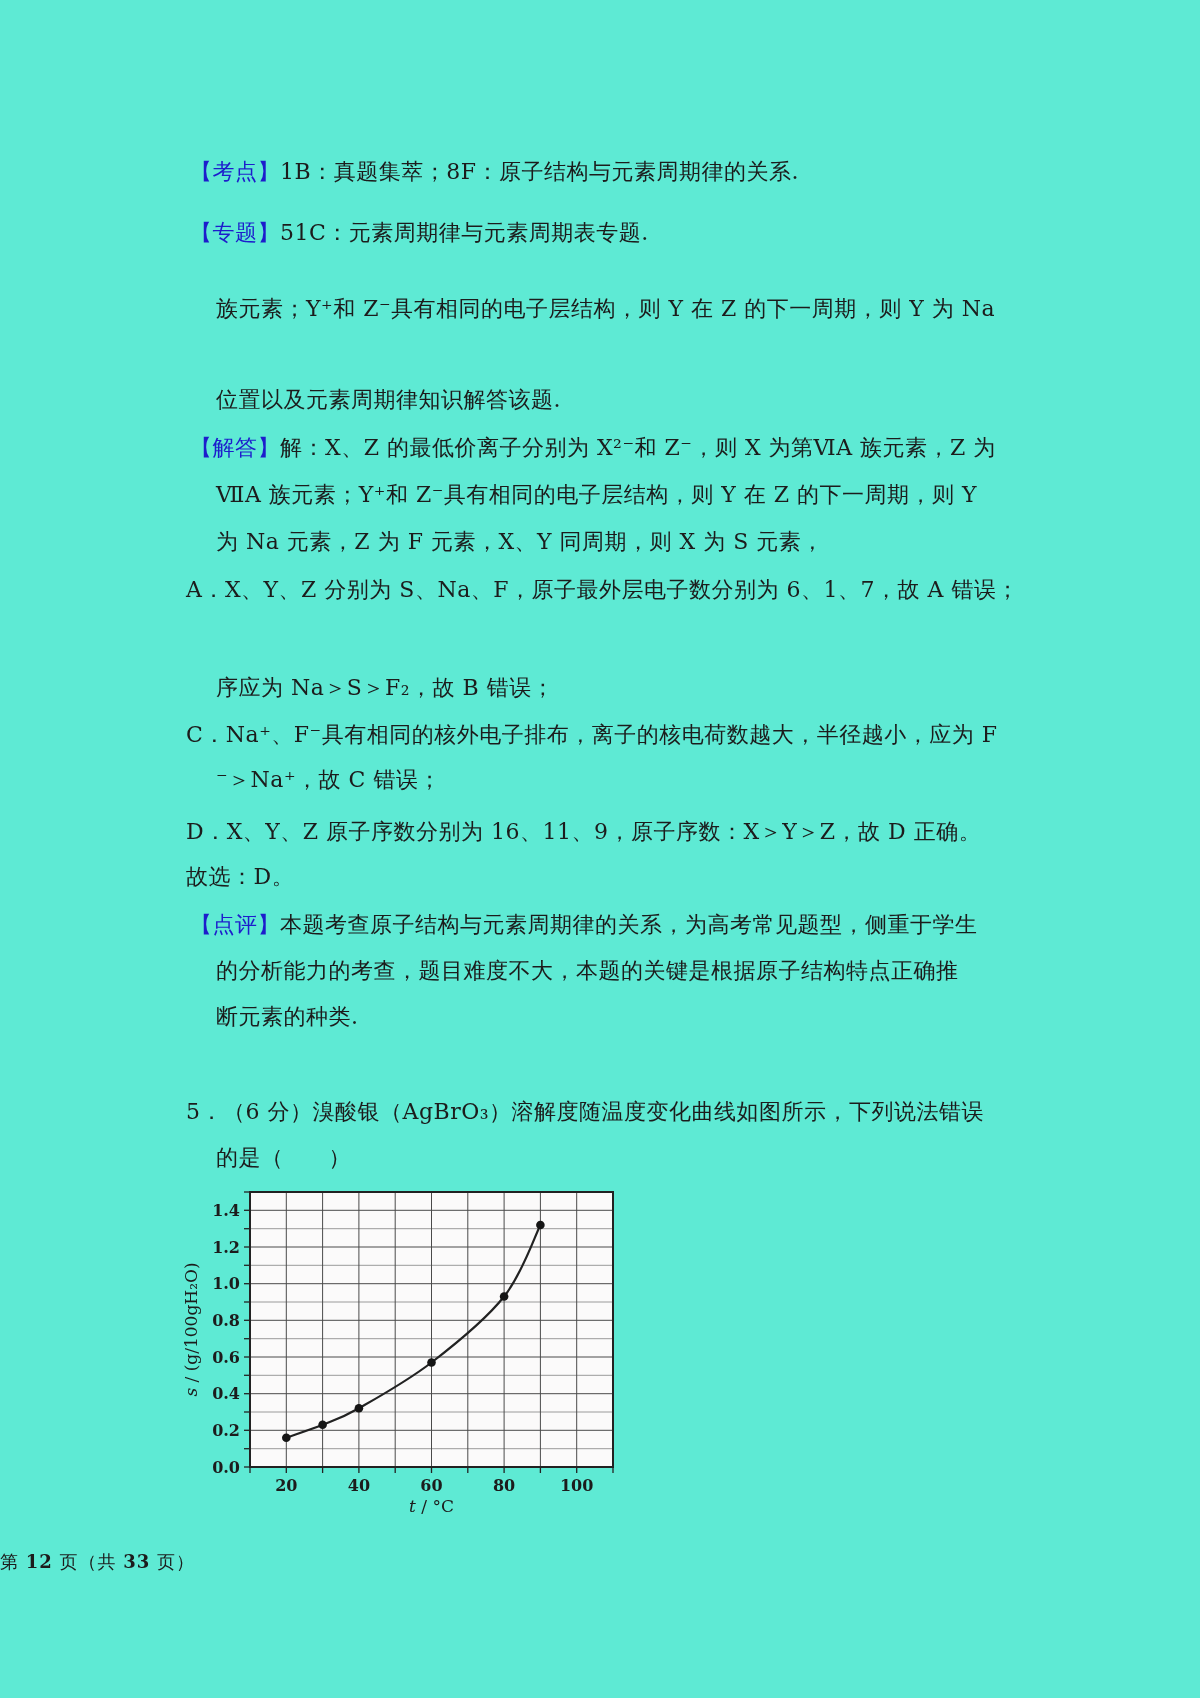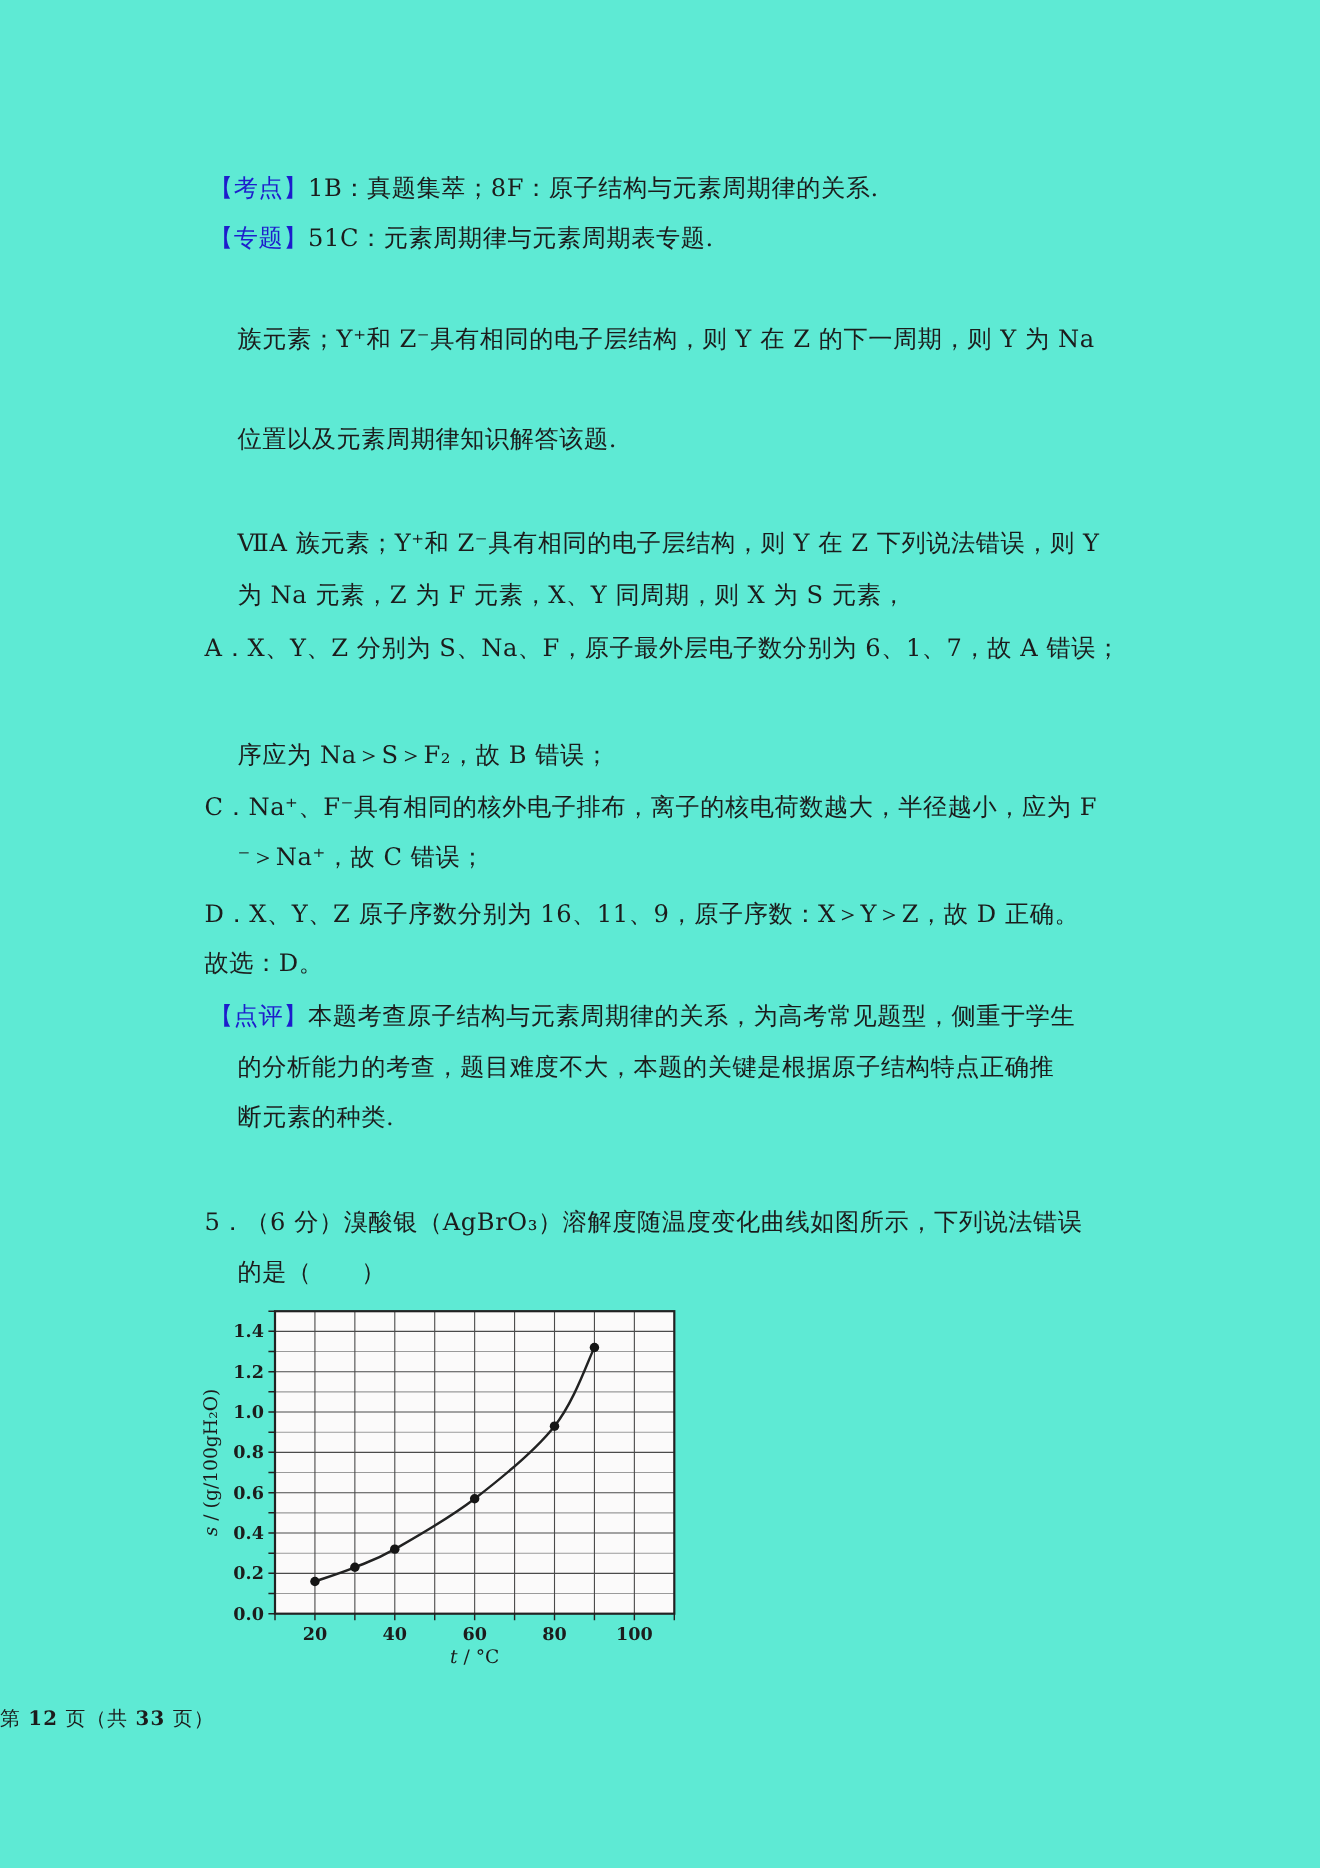--- a/index.html
+++ b/index.html
@@ -26,24 +26,25 @@
     text-align:left;font-size:18px;color:#1c1c1c;letter-spacing:1px;
   }
   #footer .num{font-weight:bold;}
 </style>
 </head>
 <body>
 
 <div id="page">
 
   <div class="ln" style="top:149px;left:190px"><span class="blab">【考点】</span><span>1B：真题集萃；8F：原子结构与元素周期律的关系.</span></div>
-  <div class="ln" style="top:195px;left:190px"><span class="blab">【专题】</span><span>51C：元素周期律与元素周期表专题.</span></div>
+  <div class="ln" style="top:210px;left:190px"><span class="blab">【专题】</span><span>51C：元素周期律与元素周期表专题.</span></div>
   <div class="ln" style="top:286px;left:216px"><span>族元素；Y⁺和 Z⁻具有相同的电子层结构，则 Y 在 Z 的下一周期，则 Y 为 Na</span></div>
   <div class="ln" style="top:377px;left:216px"><span>位置以及元素周期律知识解答该题.</span></div>
-  <div class="ln" style="top:472px;left:216px"><span>ⅦA 族元素；Y⁺和 Z⁻具有相同的电子层结构，则 Y 在 Z 下列说法错误，则 Y</span></div>
+  <div class="ln" style="top:425px;left:190px"><span class="blab">【解答】</span><span>解：X、Z 的最低价离子分别为 X²⁻和 Z⁻，则 X 为第ⅥA 族元素，Z 为</span></div>
+  <div class="ln" style="top:472px;left:216px"><span>ⅦA 族元素；Y⁺和 Z⁻具有相同的电子层结构，则 Y 在 Z 的下一周期，则 Y</span></div>
   <div class="ln" style="top:519px;left:216px"><span>为 Na 元素，Z 为 F 元素，X、Y 同周期，则 X 为 S 元素，</span></div>
   <div class="ln" style="top:567px;left:186px"><span>A．X、Y、Z 分别为 S、Na、F，原子最外层电子数分别为 6、1、7，故 A 错误；</span></div>
   <div class="ln" style="top:665px;left:216px"><span>序应为 Na＞S＞F₂，故 B 错误；</span></div>
   <div class="ln" style="top:712px;left:186px"><span>C．Na⁺、F⁻具有相同的核外电子排布，离子的核电荷数越大，半径越小，应为 F</span></div>
   <div class="ln" style="top:757px;left:216px"><span>⁻＞Na⁺，故 C 错误；</span></div>
   <div class="ln" style="top:809px;left:186px"><span>D．X、Y、Z 原子序数分别为 16、11、9，原子序数：X＞Y＞Z，故 D 正确。</span></div>
   <div class="ln" style="top:854px;left:186px"><span>故选：D。</span></div>
   <div class="ln" style="top:902px;left:190px"><span class="blab">【点评】</span><span>本题考查原子结构与元素周期律的关系，为高考常见题型，侧重于学生</span></div>
   <div class="ln" style="top:948px;left:216px"><span>的分析能力的考查，题目难度不大，本题的关键是根据原子结构特点正确推</span></div>
   <div class="ln" style="top:994px;left:216px"><span>断元素的种类.</span></div>

